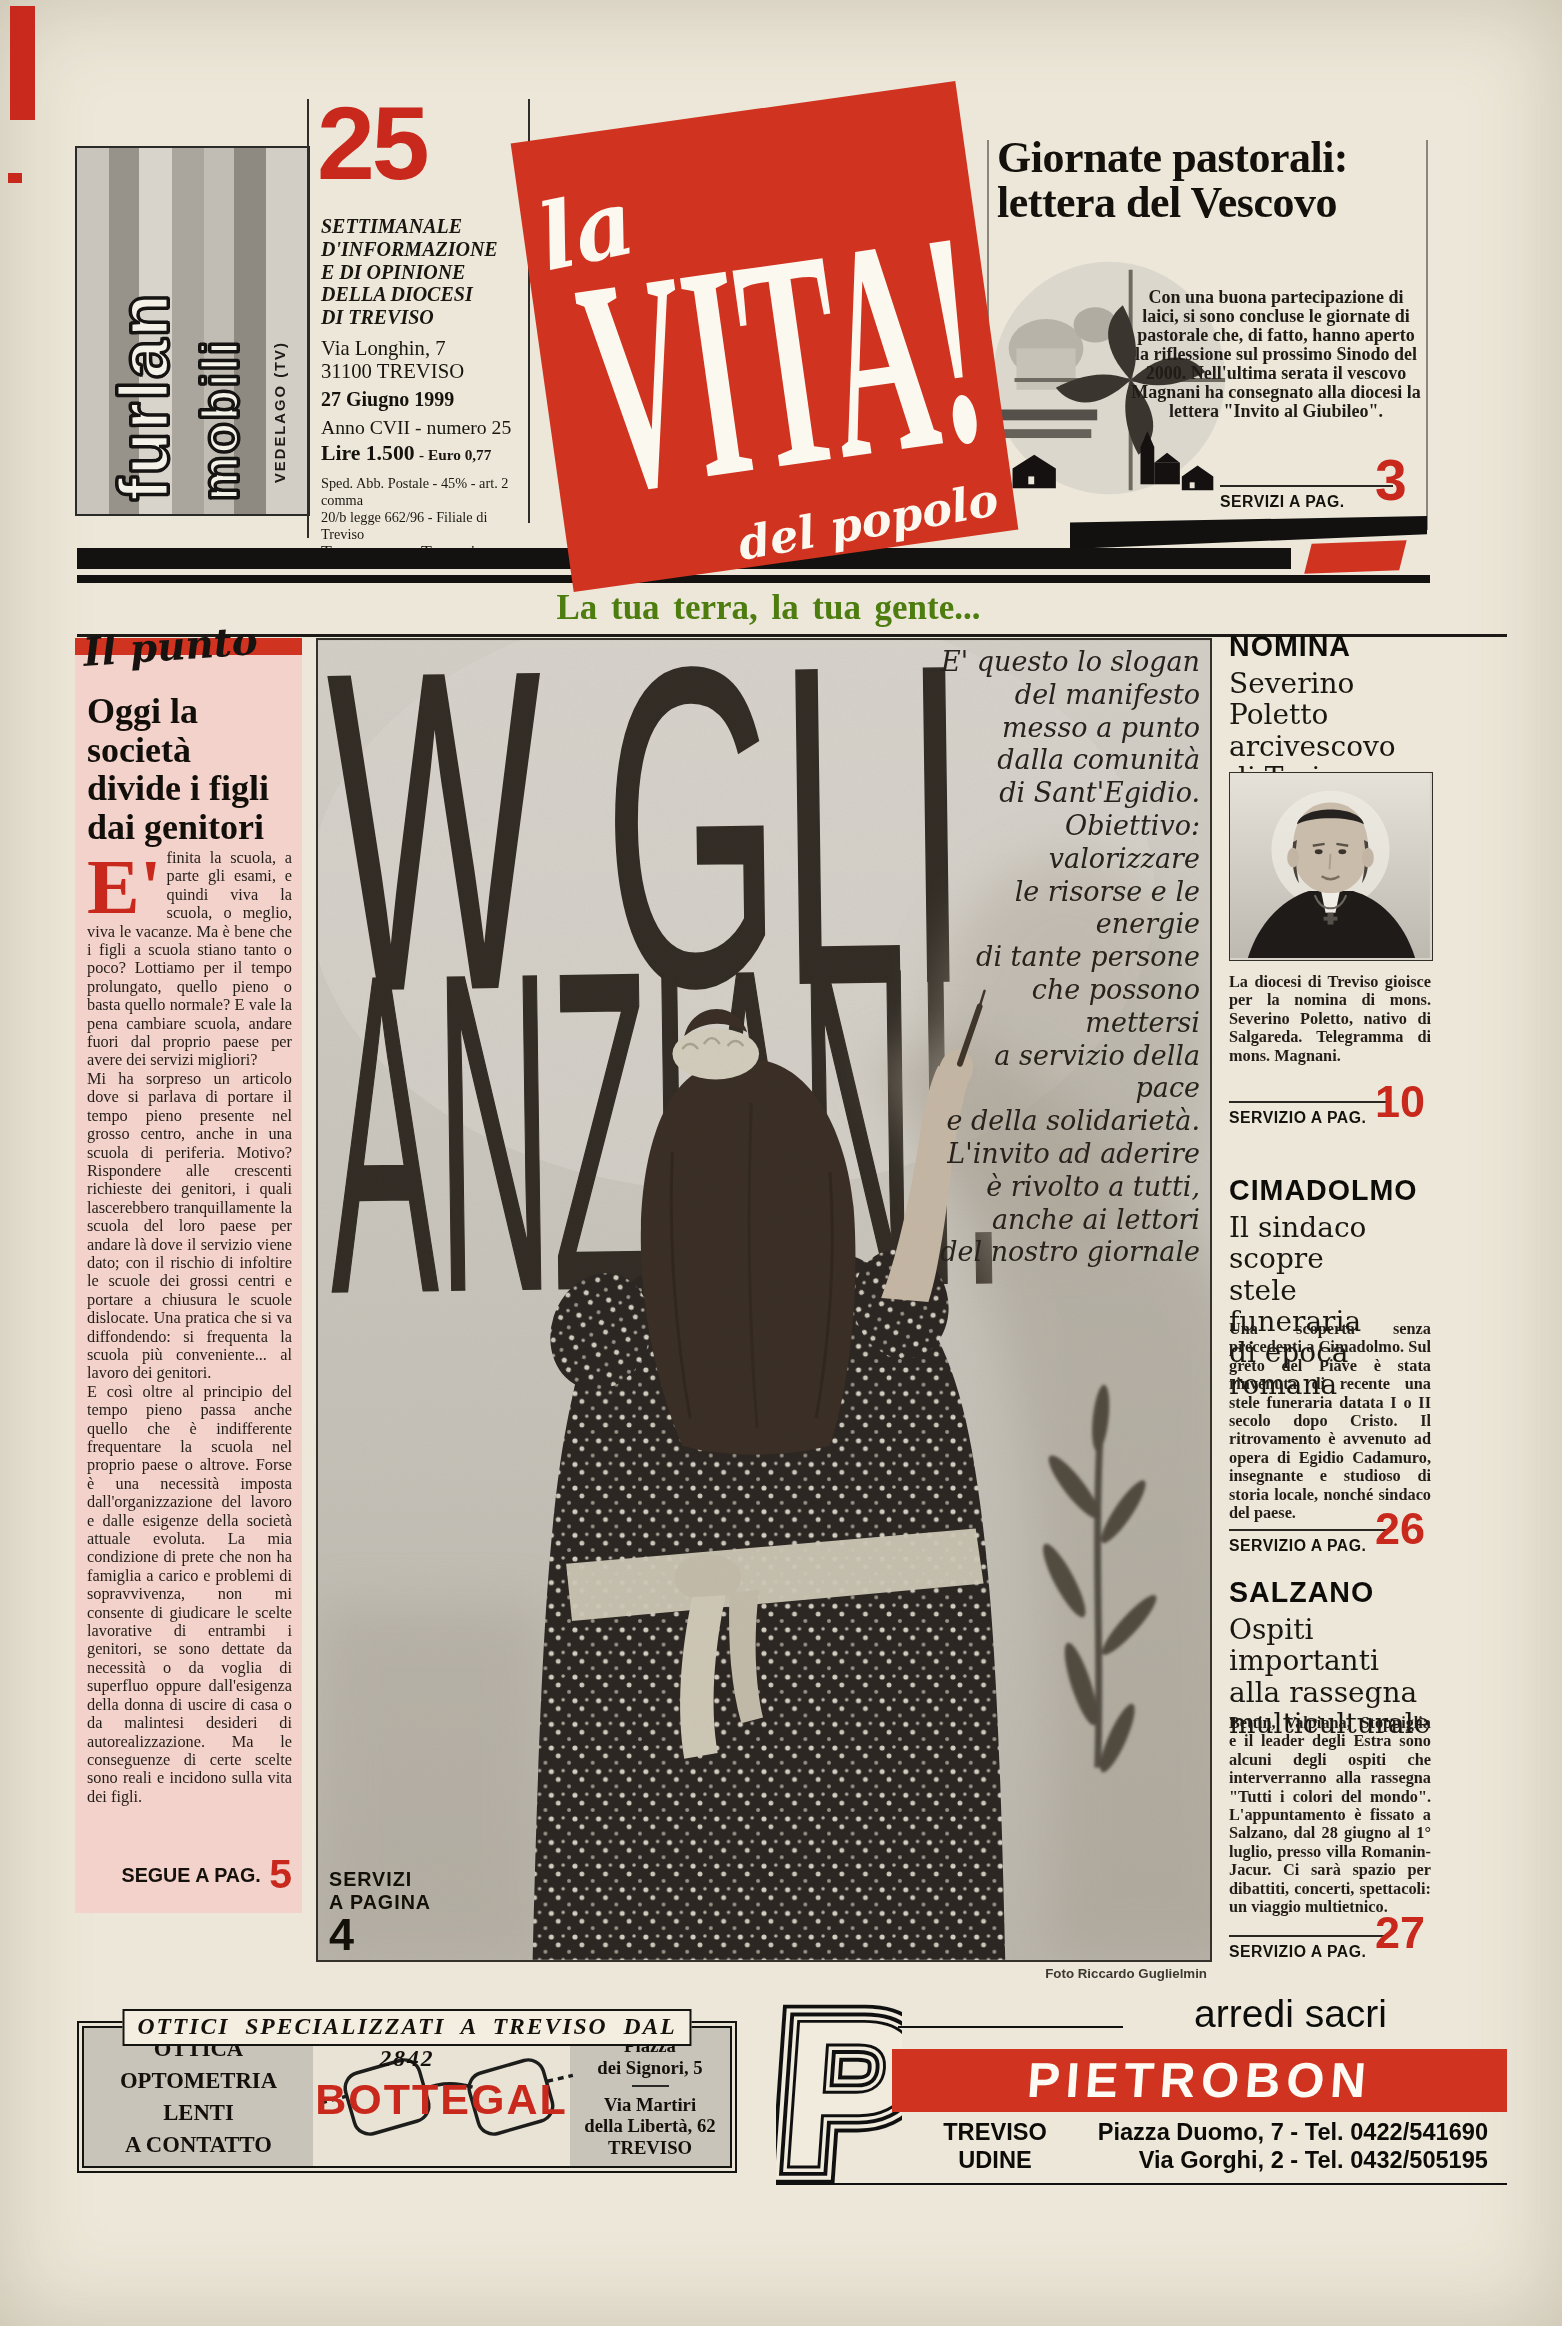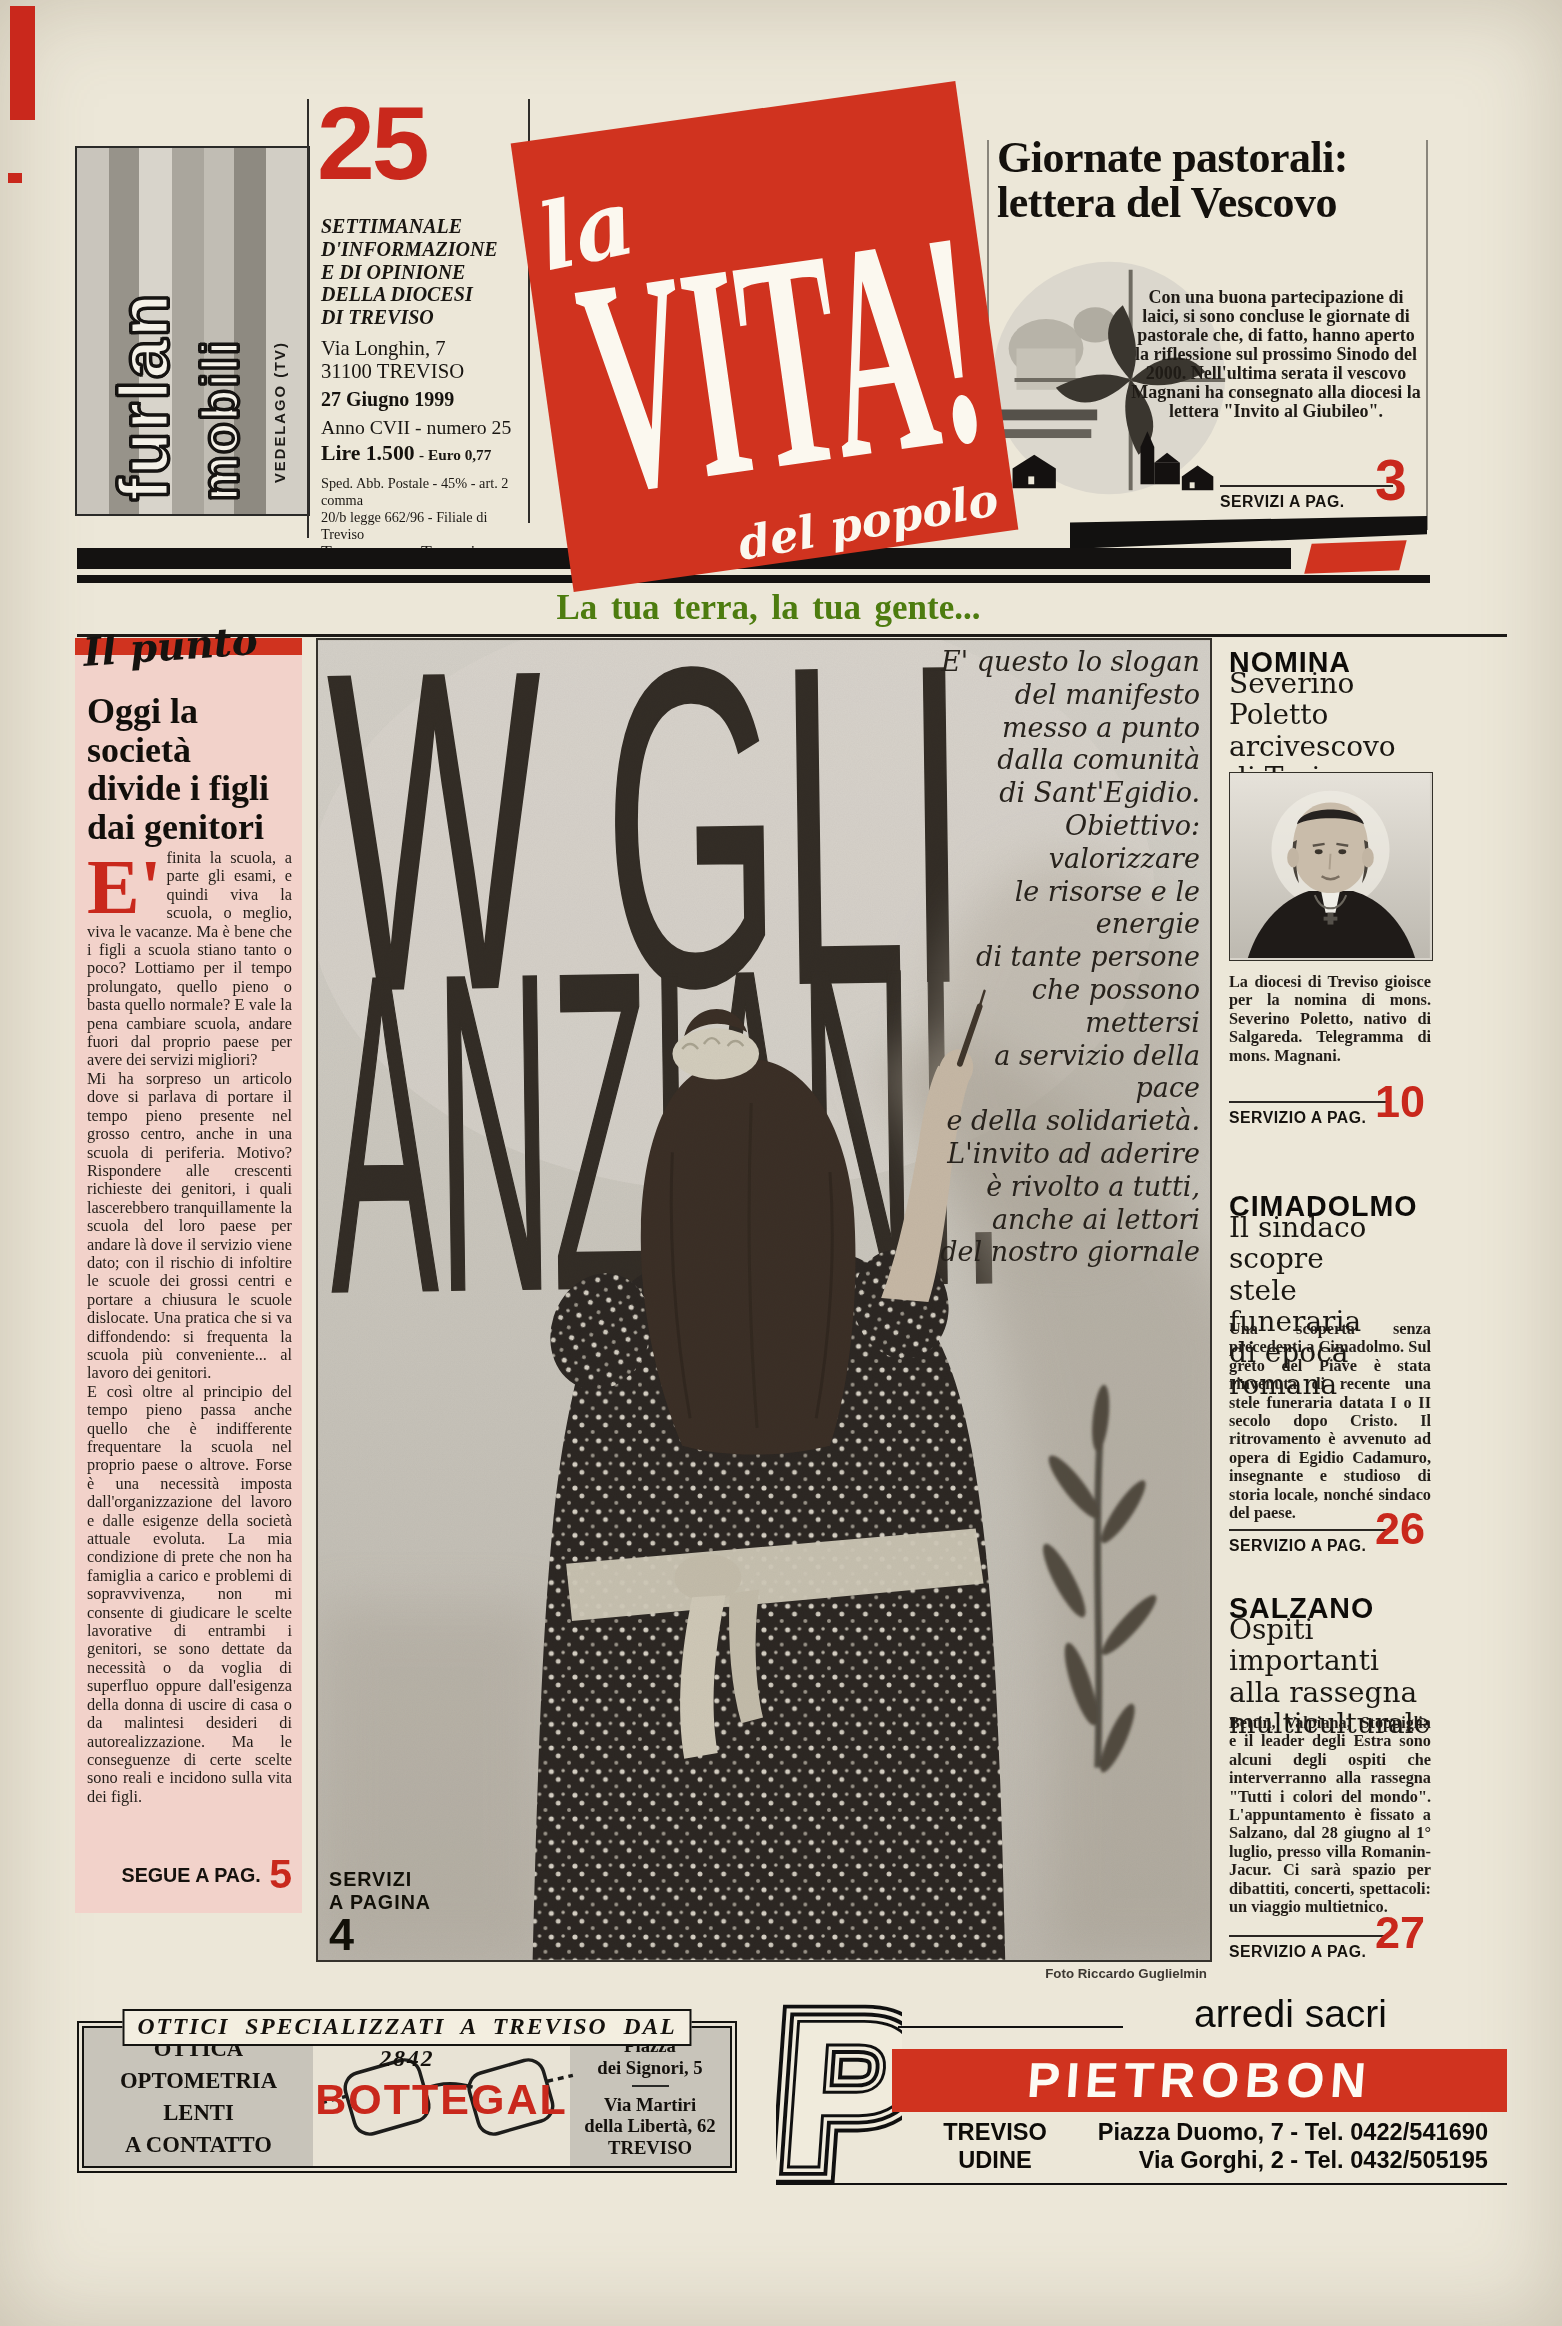--- a/index.html
+++ b/index.html
@@ -7,21 +7,21 @@
         font-family:"Liberation Sans",sans-serif;color:#1b1813;
         box-shadow:inset 0 0 89px rgba(110,98,72,.28);}
   .abs{position:absolute;}
   .preline{white-space:pre-line;}
   .serif{font-family:"Liberation Serif",serif;}
   .dserif{font-family:"DejaVu Serif",serif;}
   .red{color:#c9281c;}
   .vtext{writing-mode:vertical-rl;transform:rotate(180deg);}
   .outline-txt{color:#f4f1e8;-webkit-text-stroke:3px #161412;
      text-shadow:2px 0 0 #161412,-2px 0 0 #161412,0 2px 0 #161412,0 -2px 0 #161412;}
-  .kicker{font-weight:800;font-size:28.6px;letter-spacing:1px;color:#0e0c09;margin-top:16px;}
+  .kicker{font-weight:800;font-size:28.6px;letter-spacing:1px;color:#0e0c09;}
   .sec-title{font-family:"DejaVu Serif",serif;font-size:28px;line-height:1.12;color:#1a1712;}
   .sec-body{font-family:"Liberation Serif",serif;font-weight:700;font-size:16.3px;
             line-height:1.13;text-align:justify;color:#221d18;}
   .svc{font-weight:800;font-size:15.8px;letter-spacing:0.5px;color:#15120e;}
   .pagenum{font-weight:900;font-size:45px;color:#c9281c;line-height:.9;}
   .rule{background:#2a2622;height:2px;}
 </style>
 </head>
 <body>
 

